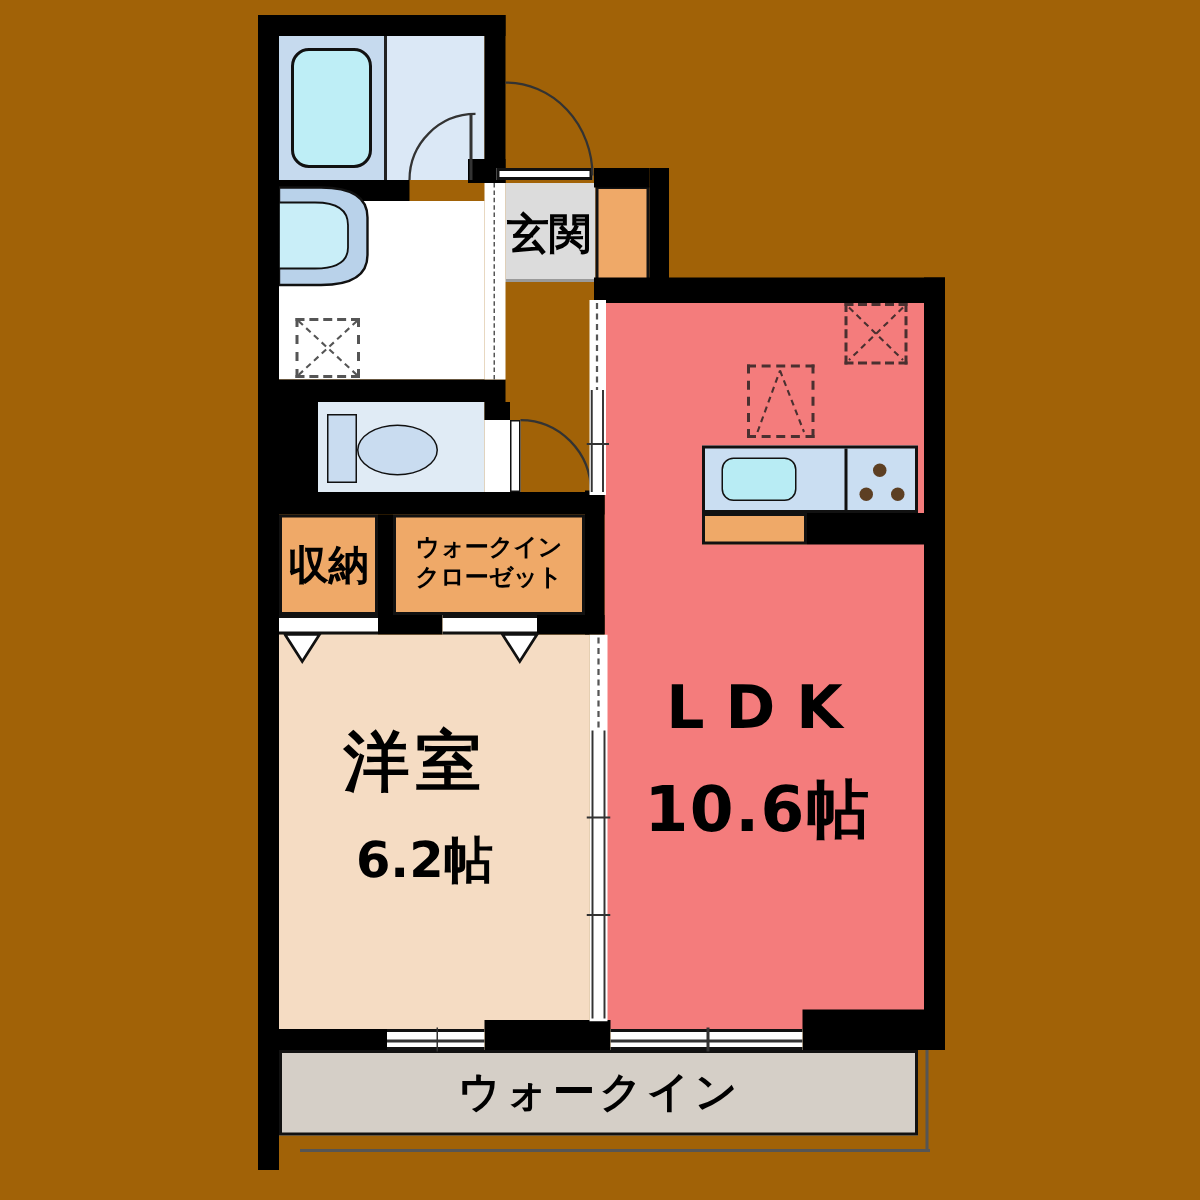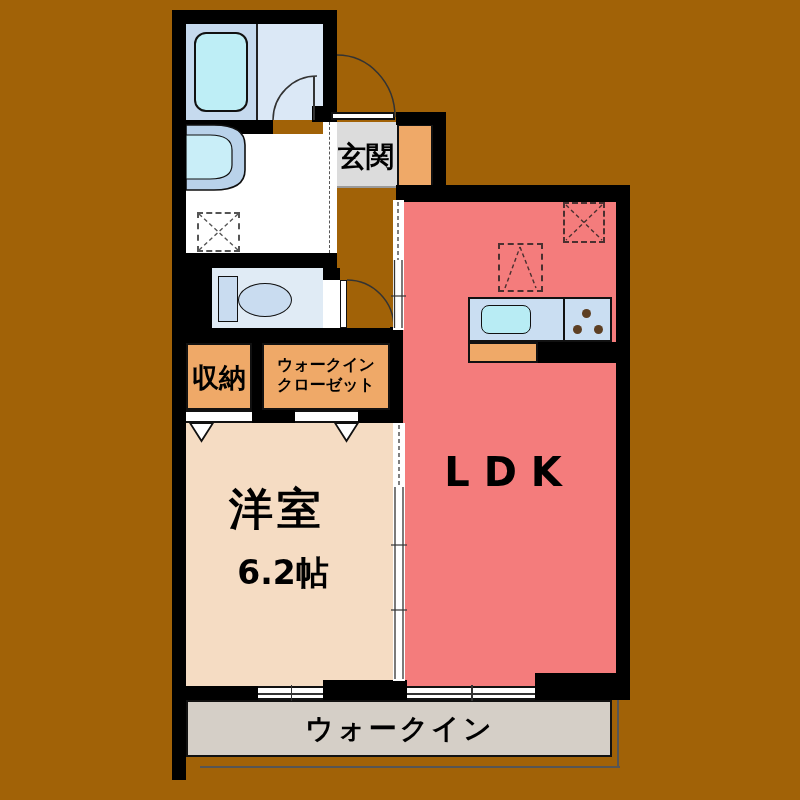--- a/index.html
+++ b/index.html
@@ -144,20 +144,21 @@
   </svg>
 
   <div class="dashbox" style="left:498px;top:243px;width:45px;height:49px;"></div>
   <svg class="abs" style="left:498px;top:243px;" width="45" height="49">
     <line x1="7" y1="45" x2="22" y2="4" stroke="#4a3030" stroke-width="1.4" stroke-dasharray="4 3"></line>
     <line x1="22" y1="4" x2="38" y2="45" stroke="#4a3030" stroke-width="1.4" stroke-dasharray="4 3"></line>
   </svg>
 
   <div class="lbl" style="left:366px;top:156px;font-size:28px;">玄関</div>
   <div class="lbl" style="left:510px;top:472px;font-size:40px;letter-spacing:14px;">LDK</div>
+  <div class="lbl" style="left:505px;top:540px;font-size:42px;letter-spacing:1px;">10.6帖</div>
   <div class="lbl" style="left:277px;top:508px;font-size:44px;letter-spacing:4px;">洋室</div>
   <div class="lbl" style="left:283px;top:573px;font-size:33px;">6.2帖</div>
   <div class="lbl" style="left:219px;top:378px;font-size:27px;">収納</div>
   <div class="lbl" style="left:326px;top:375px;font-size:16px;text-align:center;">
     <div>ウォークイン</div>
     <div>クローゼット</div>
   </div>
   <div class="lbl" style="left:400px;top:728px;font-size:28px;letter-spacing:3px;">ウォークイン</div>
 
 </div>

